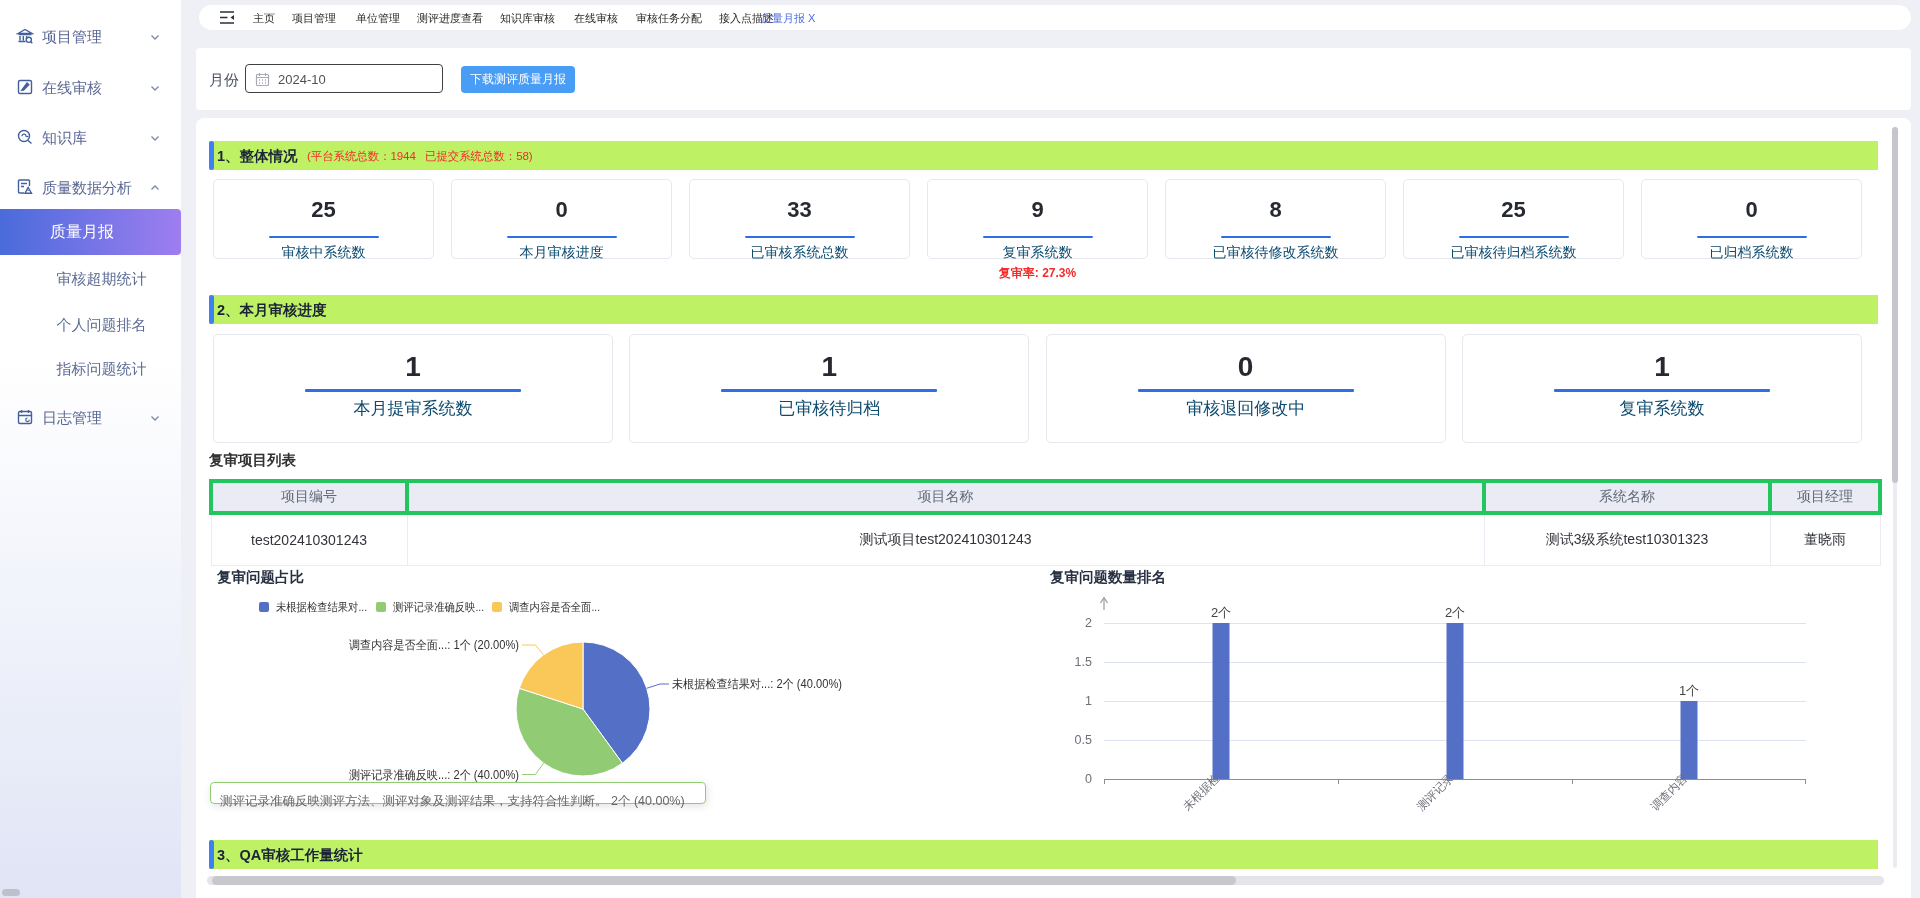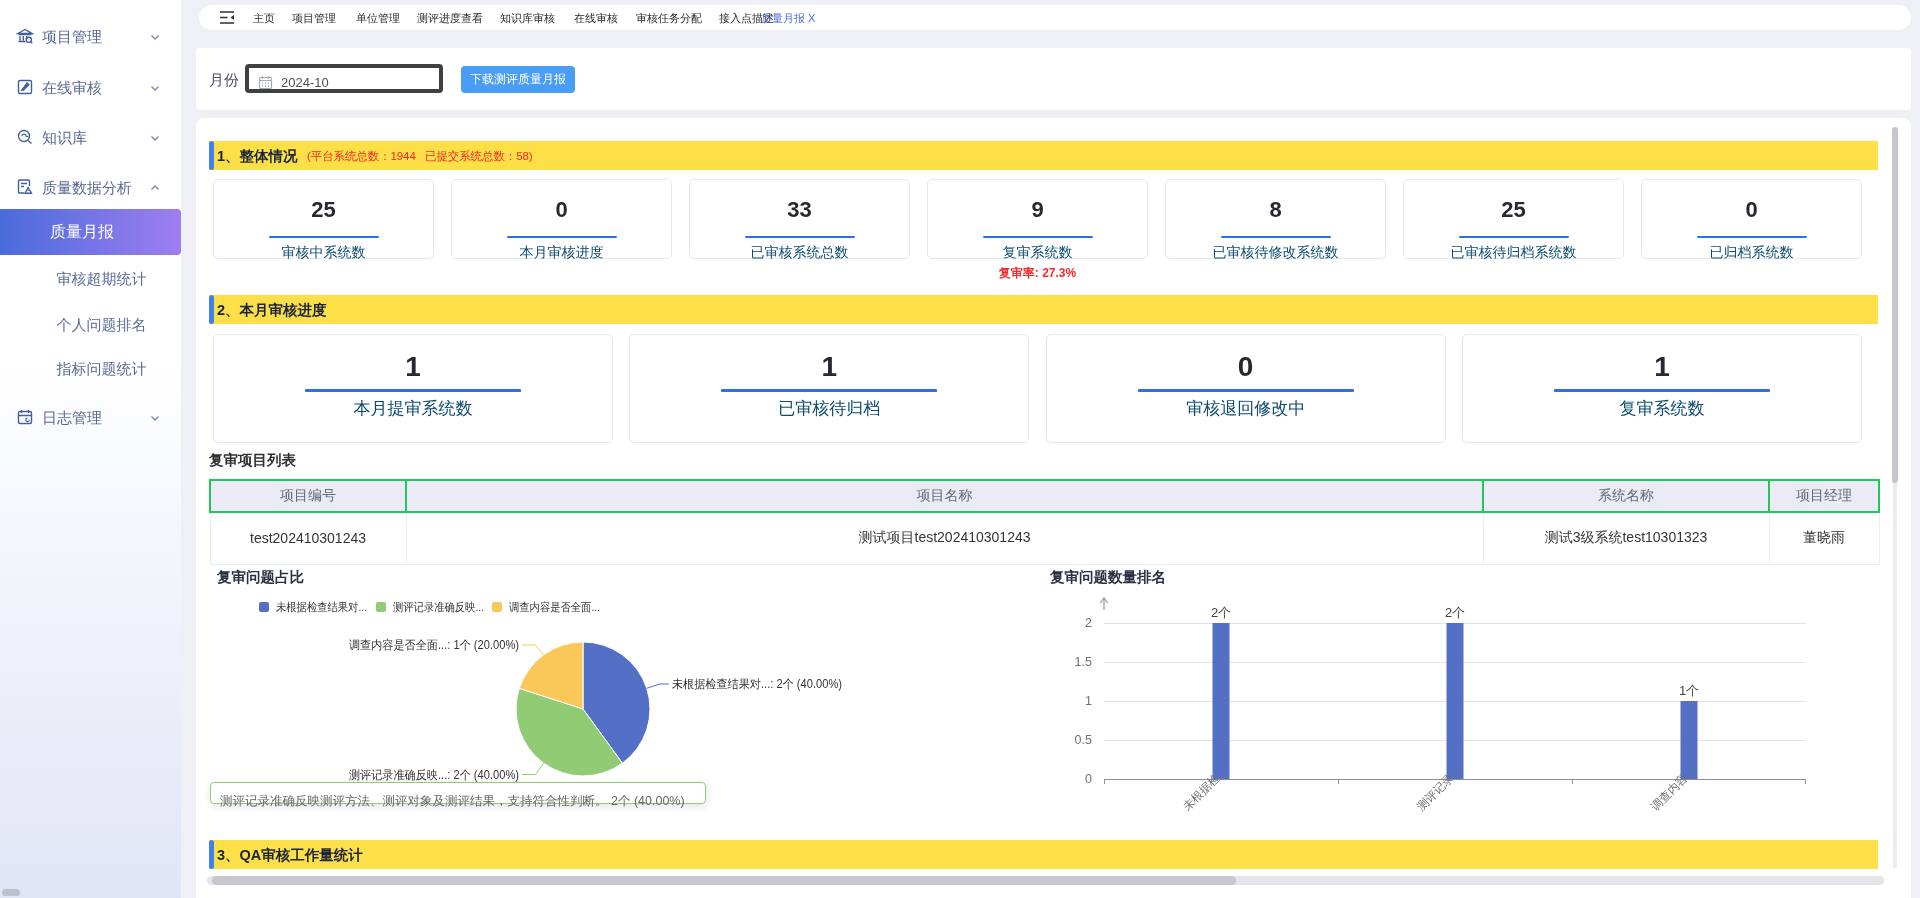--- a/index.html
+++ b/index.html
@@ -12,27 +12,27 @@
 .m-item svg.ic{position:absolute;left:16px;top:0px;}
 .m-item svg.chev{position:absolute;left:149px;top:4px;}
 .sub{position:absolute;left:11px;width:181px;text-align:center;color:#5c6b95;font-size:15px;}
 #sel{position:absolute;left:0;top:209px;width:181px;padding-right:17px;height:46px;background:linear-gradient(90deg,#4a6bdb,#9e7ef0);border-radius:0 4px 4px 0;color:#fff;font-size:16px;line-height:46px;text-align:center;}
 
 #nav{position:absolute;left:199px;top:5px;width:1712px;height:25px;background:#fff;border-radius:13px;}
 .tab{position:absolute;top:6px;font-size:11px;color:#2b2b2b;white-space:nowrap;}
 
 #filter{position:absolute;left:196px;top:48px;width:1715px;height:62px;background:#fff;border-radius:4px;}
 #mlabel{position:absolute;left:13px;top:23px;font-size:15px;color:#4a5160;}
-#minput{position:absolute;left:49px;top:16px;width:198px;height:29px;background:#fff;border:4px solid #404040;border-radius:4px;}
+#minput{position:absolute;left:49px;top:16px;width:198px;height:29px;background:#fff;border:1px solid #404040;border-radius:4px;}
 #minput .cal{position:absolute;left:9px;top:7px;}
 #minput .val{position:absolute;left:32px;top:7px;font-size:13px;color:#4d5157;}
 #dlbtn{position:absolute;left:265px;top:18px;width:114px;height:27px;background:#4a9df5;border-radius:4px;color:#fff;font-size:12px;text-align:center;line-height:27px;}
 
 #main{position:absolute;left:196px;top:118px;width:1715px;height:780px;background:#fff;border-radius:8px 8px 0 0;overflow:hidden;}
-.band{position:absolute;left:13px;width:1669px;height:29px;background:#fde047;}
+.band{position:absolute;left:13px;width:1669px;height:29px;background:#bef264;}
 .band .bar{position:absolute;left:0;top:0;width:4.5px;height:29px;background:#3e80ee;border-radius:2.5px;}
 .band .t{position:absolute;left:8px;top:6px;font-size:14.5px;font-weight:bold;color:#1c2438;}
 .band .red{position:absolute;top:8px;font-size:11.5px;letter-spacing:-0.1px;color:#f42a2a;}
 .cards{position:absolute;left:17px;width:1649px;display:flex;justify-content:space-between;}
 .card{position:relative;background:#fff;border:1px solid #e6e8ef;border-radius:5px;}
 .card .num{position:absolute;width:100%;text-align:center;font-weight:bold;color:#262a30;}
 .card .ul{position:absolute;left:50%;transform:translateX(-50%);background:#2e6fe8;border-radius:1px;}
 .card .lab{position:absolute;width:100%;text-align:center;color:#0c4a6e;}
 .card .rrate{position:absolute;width:100%;text-align:center;color:#f42a2a;font-size:12px;font-weight:bold;}
 .c1{width:221px;height:80px;}
@@ -40,21 +40,21 @@
 .c1 .ul{top:56px;width:110px;height:2px;}
 .c1 .lab{top:64px;font-size:14px;}
 .c1 .rrate{top:85px;}
 .c2{width:400px;height:109px;}
 .c2 .num{top:17px;font-size:28px;line-height:30px;}
 .c2 .ul{top:54px;width:216px;height:2.5px;}
 .c2 .lab{top:62px;font-size:17px;}
 
 #tbltitle{position:absolute;left:13px;top:333px;font-size:14.5px;font-weight:bold;color:#303133;}
 #tbl{position:absolute;left:13px;top:361px;width:1669px;border-collapse:collapse;table-layout:fixed;font-size:14px;}
-#tbl th{background:#eaebf4;color:#606a78;font-weight:normal;height:32px;border:2px solid #22c55e;}
+#tbl th{background:#eaebf4;color:#606a78;font-weight:normal;height:32px;border:4px solid #22c55e;}
 #tbl td{background:#fff;color:#32343a;text-align:center;height:52px;border:1px solid #e9ecf2;}
 
 #pietitle{position:absolute;left:21px;top:450px;font-size:14.5px;font-weight:bold;color:#273142;}
 #bartitle{position:absolute;left:854px;top:450px;font-size:14.5px;font-weight:bold;color:#273142;}
 #chartsvg{position:absolute;left:0;top:442px;}
 #tooltip{position:absolute;left:14px;top:664px;width:496px;height:22px;background:rgba(255,255,255,.96);border:1px solid #91cc75;border-radius:4px;box-shadow:1px 2px 8px rgba(0,0,0,.12);font-size:12.5px;color:#666;line-height:36px;padding-left:9px;white-space:nowrap;}
 
 #hscroll{position:absolute;left:11px;top:758px;width:1677px;height:9px;background:#e3e5e9;border-radius:5px;}
 #hthumb{position:absolute;left:5px;top:0;width:1024px;height:9px;background:#c6c8cd;border-radius:5px;}
 #vscroll{position:absolute;left:1892px;top:127px;width:6px;height:356px;background:#c4c6cc;border-radius:3px;}

